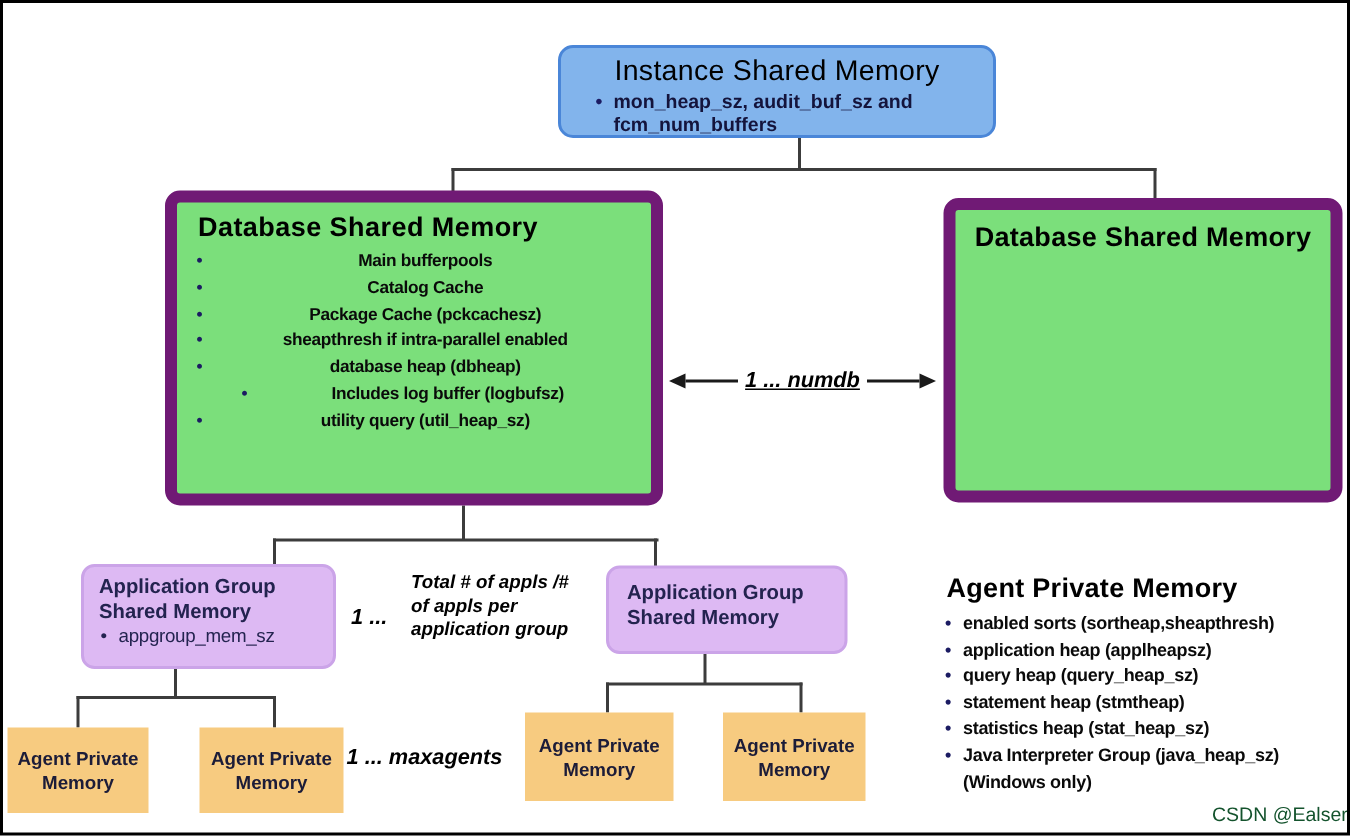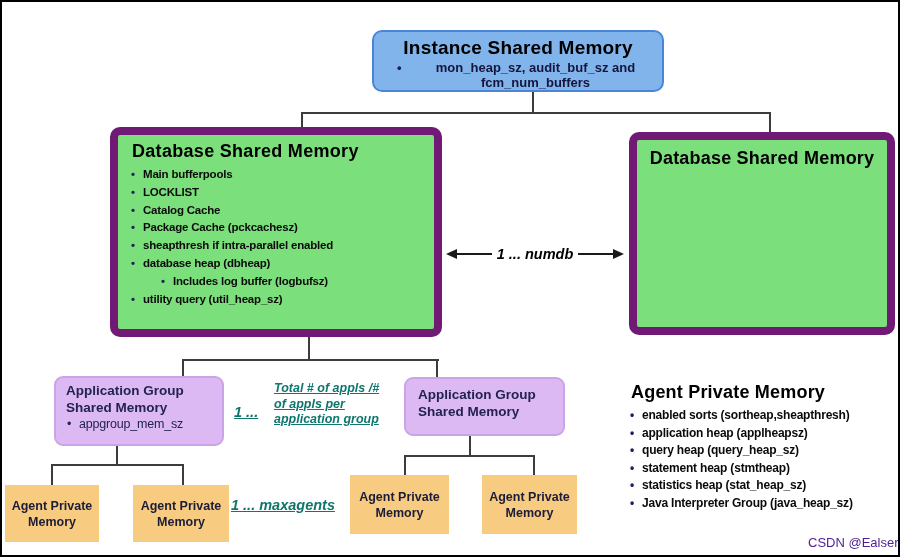--- a/index.html
+++ b/index.html
@@ -11,33 +11,33 @@
   .line { position:absolute; background:#3c3c3c; }
 
   
   .box { position:absolute; }
 
   .instance-box {
     left:370px; top:28px; width:292px; height:62px;
     background:#82B4EC; border:2px solid #4A86D8; border-radius:10px;
     padding-top:5px; color:#000;
   }
-  .instance-box .ttl { font-size:19px; font-weight:bold; text-align:center; letter-spacing:.2px; }
-  .instance-box .bul-wrap { padding-left:22px; margin-top:1px;text-align:center; }
+  .instance-box .ttl { font-size:19px; font-weight:normal; text-align:center; letter-spacing:.2px; }
+  .instance-box .bul-wrap { padding-left:22px; margin-top:1px; }
 
   .green-box {
     background:#7BDF7B; border:8px solid #701a75; border-radius:10px;
   }
   .green-left { left:108px; top:125px; width:332px; height:210px; padding:5px 10px 0 12px; }
   .green-left .ttl { font-size:18px; font-weight:bold; color:#000; letter-spacing:.3px; margin:1px 0 4px 2px; }
   .green-right { left:627px; top:130px; width:266px; height:203px; padding-top:8px; }
   .green-right .ttl { font-size:18px; font-weight:bold; color:#000; text-align:center; letter-spacing:.2px; }
 
   .mem-list { font-size:11.5px; font-weight:bold; color:#0a0a0a; letter-spacing:-0.2px; }
-  .mem-list .bul { line-height:17.8px; }
+  .mem-list .bul { line-height:17.8px;text-align:center; }
   .bul { position:relative; padding-left:13px; }
   .bul::before { content:"•"; position:absolute; left:1px; top:0; color:#1b1b62; }
   .bul.sub { margin-left:30px; }
 
   .purple-box {
     background:#DDB9F3; border:2px solid #CBA4E8; border-radius:9px;
     color:#23234f;
   }
   .purple-left { left:52px; top:374px; width:170px; height:70px; padding:5px 8px 0 10px; }
   .purple-right { left:402px; top:375px; width:161px; height:59px; padding:8px 8px 0 12px; }
@@ -56,34 +56,34 @@
   .orange-4 { left:480px; top:473px; width:95px; height:59px; }
 
   
   .agent-head { position:absolute; left:629px; top:380px; font-size:18px; font-weight:bold; color:#000; letter-spacing:.2px; }
   .agent-list { position:absolute; left:627px; top:405px; width:268px;
     font-size:12px; font-weight:bold; color:#0a0a0a; letter-spacing:-0.2px; }
   .agent-list .bul { line-height:17.6px; }
   .agent-list .note { padding-left:13px; line-height:17.6px; }
 
   
-  .lbl { position:absolute; color:#0f766e;text-decoration:underline; }
+  .lbl { position:absolute; color:#000000; }
   .numdb-arrow { position:absolute; left:444px; top:241px; width:178px; height:22px;
-    display:flex; align-items:center; }
+    display:flex; align-items:center;text-decoration:underline; }
   .numdb-arrow .seg { flex:1; height:2px; background:#1a1a1a; }
   .tri { width:0; height:0; border-top:5px solid transparent; border-bottom:5px solid transparent; }
   .tri-l { border-right:11px solid #1a1a1a; }
   .tri-r { border-left:11px solid #1a1a1a; }
   .numdb-arrow .albl { font-size:14.5px; font-weight:bold; font-style:italic; padding:0 5px; white-space:nowrap; }
 
   .appls-prefix { left:232px; top:402px; font-size:14.5px; font-weight:bold; font-style:italic; }
   .appls-text { left:272px; top:379px; width:140px; font-size:12.5px; font-weight:bold; font-style:italic; line-height:15.5px; }
   .maxagents { left:229px; top:495px; font-size:14.5px; font-weight:bold; font-style:italic; white-space:nowrap; }
 
-  .watermark { position:absolute; left:806px; top:533px; font-size:13px; color:#4c1d95; white-space:nowrap; }
+  .watermark { position:absolute; left:806px; top:533px; font-size:13px; color:#14532d; white-space:nowrap; }
 </style>
 </head>
 <body>
 
 <div class="stage">
 
   <div class="line" style="left:530px;top:89px;width:2px;height:22px"></div>
   <div class="line" style="left:299px;top:110px;width:470px;height:2px"></div>
   <div class="line" style="left:299px;top:110px;width:2px;height:16px"></div>
   <div class="line" style="left:767px;top:110px;width:2px;height:21px"></div>
@@ -110,21 +110,20 @@
         <span>mon_heap_sz, audit_buf_sz and</span><br>
         <span>fcm_num_buffers</span>
       </div>
     </div>
   </div>
 
   <div class="box green-box green-left">
     <div class="ttl">Database Shared Memory</div>
     <div class="mem-list">
       <div class="bul">Main bufferpools</div>
-      <div class="bul">LOCKLIST</div>
       <div class="bul">Catalog Cache</div>
       <div class="bul">Package Cache (pckcachesz)</div>
       <div class="bul">sheapthresh if intra-parallel enabled</div>
       <div class="bul">database heap (dbheap)</div>
       <div class="bul sub">Includes log buffer (logbufsz)</div>
       <div class="bul">utility query (util_heap_sz)</div>
     </div>
   </div>
 
   <div class="box green-box green-right">
@@ -162,20 +161,21 @@
   </div>
 
   <div class="agent-head">Agent Private Memory</div>
   <div class="agent-list">
     <div class="bul">enabled sorts (sortheap,sheapthresh)</div>
     <div class="bul">application heap (applheapsz)</div>
     <div class="bul">query heap (query_heap_sz)</div>
     <div class="bul">statement heap (stmtheap)</div>
     <div class="bul">statistics heap (stat_heap_sz)</div>
     <div class="bul">Java Interpreter Group (java_heap_sz)</div>
+    <div class="note">(Windows only)</div>
   </div>
 
   <div class="box orange-box orange-1">
     <span>Agent Private Memory</span>
   </div>
   <div class="box orange-box orange-2">
     <span>Agent Private Memory</span>
   </div>
   <div class="lbl maxagents">1 ... maxagents</div>
   <div class="box orange-box orange-3">

